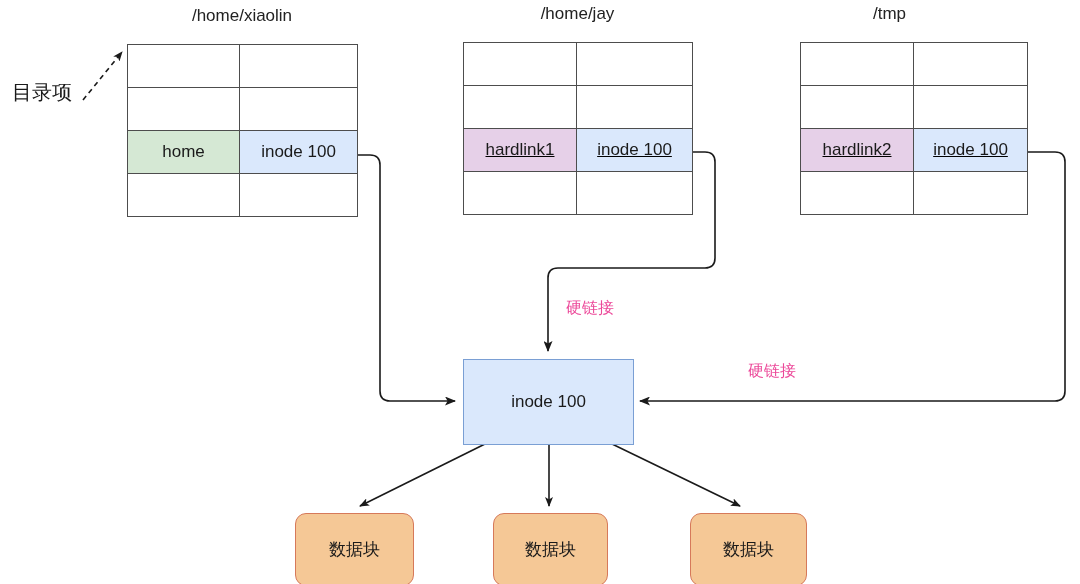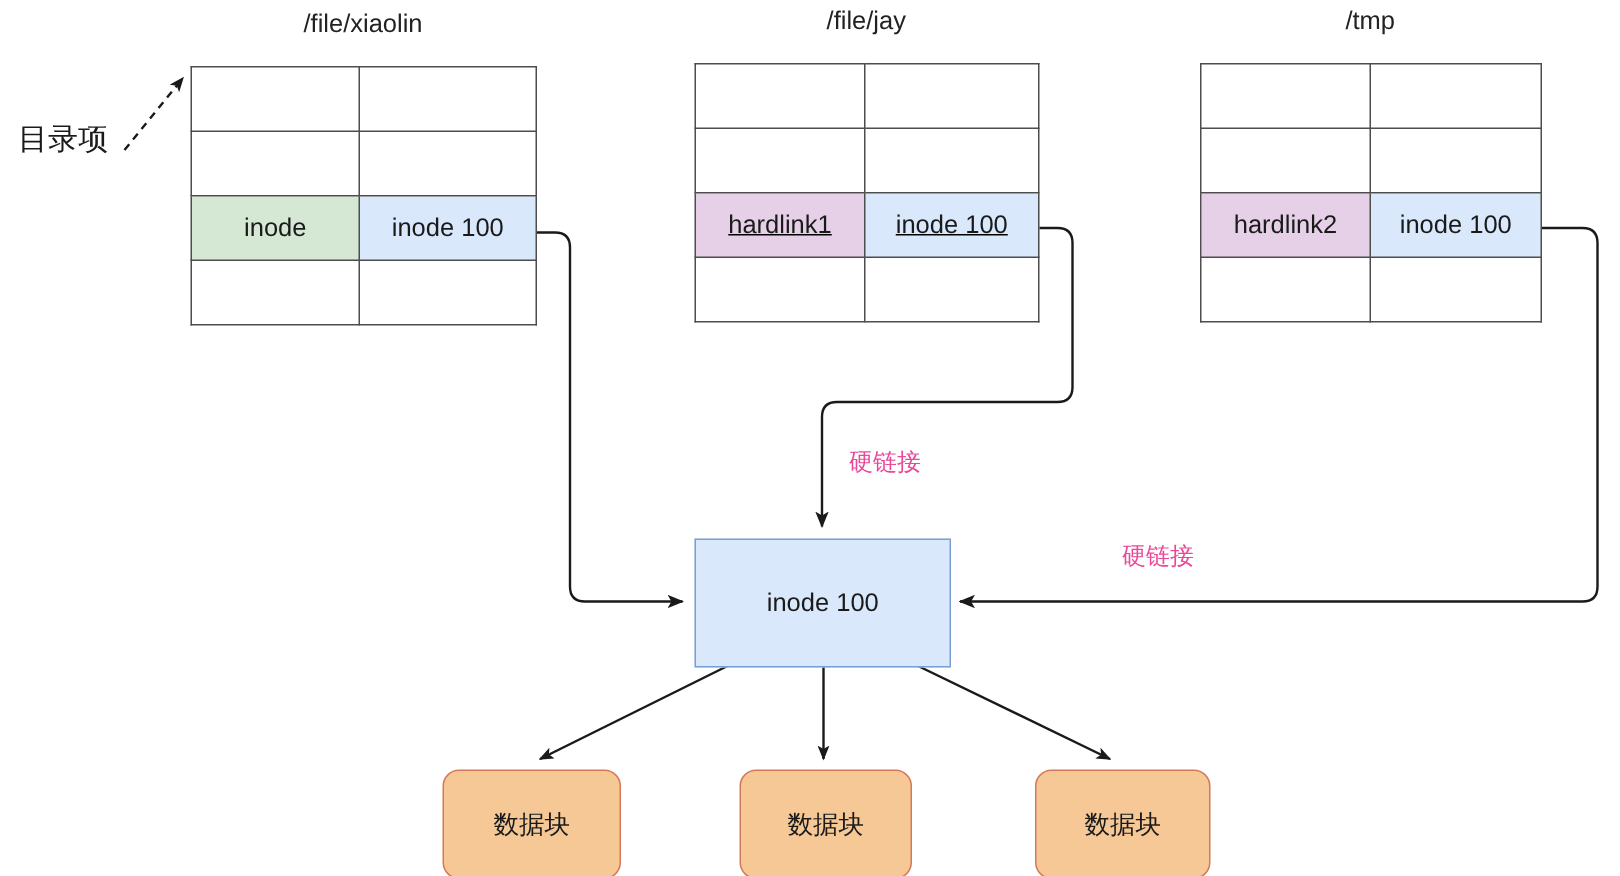--- a/index.html
+++ b/index.html
@@ -122,47 +122,47 @@
     <g>
       <path d="M549,443 L549,506" stroke="#1a1a1a" stroke-width="1.6" fill="none" marker-end="url(#arrowhead)"></path>
     </g>
     <g>
       <path d="M610,443 L740,506" stroke="#1a1a1a" stroke-width="1.6" fill="none" marker-end="url(#arrowhead)"></path>
     </g>
   </svg>
 
   <div class="note-label" style="left:12px; top:79px;">目录项</div>
 
-  <div class="dir-title" style="left:127px; top:6px; width:230px;">/file/xiaolin</div>
+  <div class="dir-title" style="left:127px; top:6px; width:230px;">/home/xiaolin</div>
   <table class="dir-table" style="left:127px; top:44px; width:230px;">
     <colgroup>
         <col style="width:112px">
         <col style="width:118px">
       </colgroup>
     <tbody>
       <tr>
         <td class="cell-name"></td>
         <td class="cell-inode"></td>
       </tr>
       <tr>
         <td class="cell-name"></td>
         <td class="cell-inode"></td>
       </tr>
       <tr>
-        <td class="cell-name fill-green">inode</td>
+        <td class="cell-name fill-green">home</td>
         <td class="cell-inode fill-blue">inode 100</td>
       </tr>
       <tr>
         <td class="cell-name"></td>
         <td class="cell-inode"></td>
       </tr>
     </tbody>
   </table>
 
-  <div class="dir-title" style="left:463px; top:4px; width:229px;">/file/jay</div>
+  <div class="dir-title" style="left:463px; top:4px; width:229px;">/home/jay</div>
   <table class="dir-table" style="left:463px; top:42px; width:229px;text-decoration:underline;">
     <colgroup>
         <col style="width:113px">
         <col style="width:116px">
       </colgroup>
     <tbody>
       <tr>
         <td class="cell-name"></td>
         <td class="cell-inode"></td>
       </tr>
@@ -174,22 +174,22 @@
         <td class="cell-name fill-purple">hardlink1</td>
         <td class="cell-inode fill-blue">inode 100</td>
       </tr>
       <tr>
         <td class="cell-name"></td>
         <td class="cell-inode"></td>
       </tr>
     </tbody>
   </table>
 
-  <div class="dir-title" style="left:800px; top:4px; width:227px;">/tmp</div>
-  <table class="dir-table" style="left:800px; top:42px; width:227px;">
+  <div class="dir-title" style="left:776px; top:4px; width:227px;">/tmp</div>
+  <table class="dir-table" style="left:800px; top:42px; width:227px;text-decoration:underline;">
     <colgroup>
         <col style="width:113px">
         <col style="width:114px">
       </colgroup>
     <tbody>
       <tr>
         <td class="cell-name"></td>
         <td class="cell-inode"></td>
       </tr>
       <tr>

